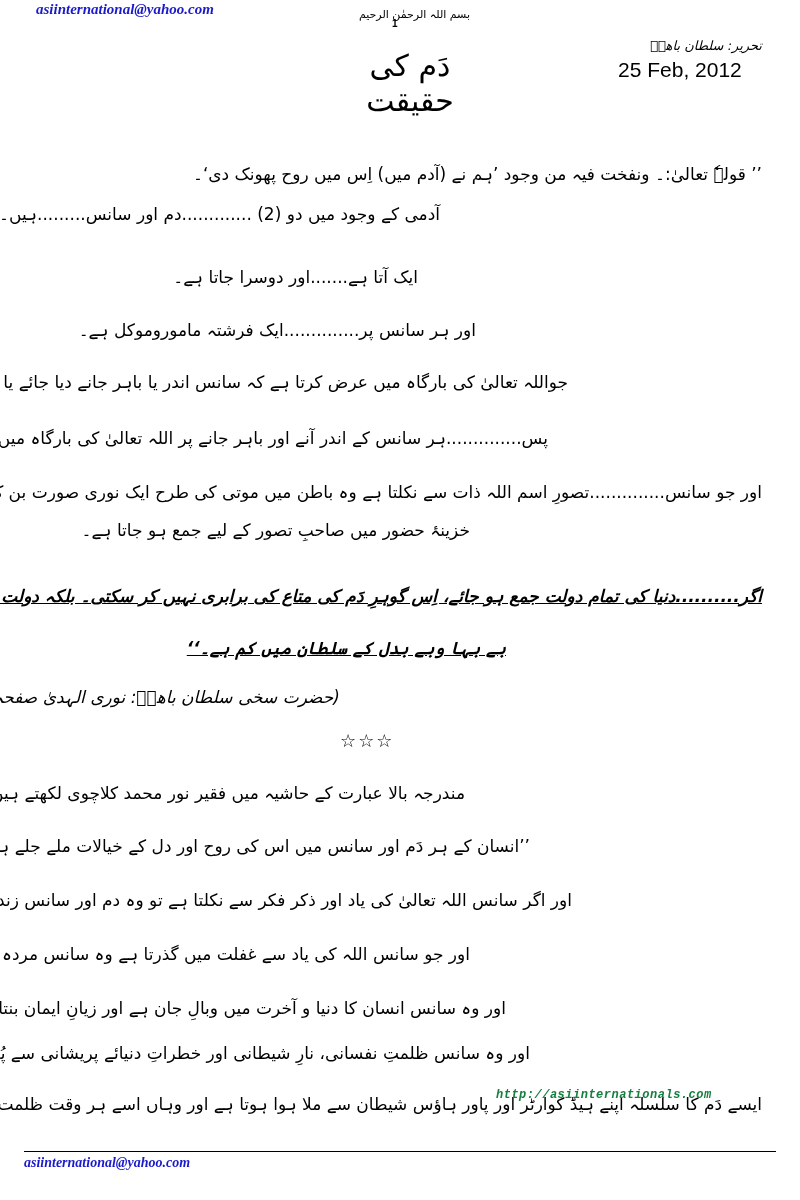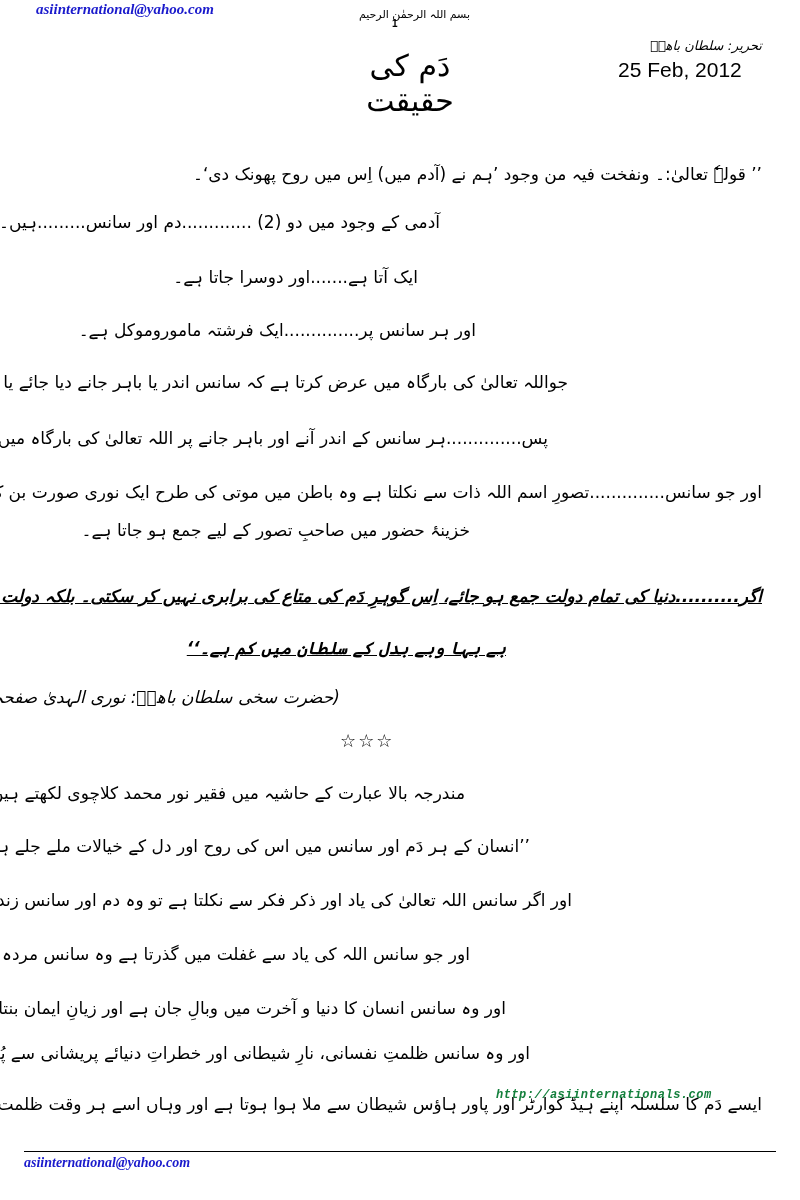--- a/index.html
+++ b/index.html
@@ -25,21 +25,21 @@
 <div>
 
   <div class="abs email-top">asiinternational@yahoo.com</div>
   <div class="abs bismillah">بسم اللہ الرحمٰن الرحیم</div>
   <div class="abs pagenum">1</div>
   <div class="abs title">دَم کی حقیقت</div>
   <div class="abs author">تحریر: سلطان باھوؒ</div>
   <div class="abs date">25 Feb, 2012</div>
 
   <div class="abs line l-right" style="top:164px; right:38px;">’’ قولہٗ تعالیٰ:۔ ونفخت فیہ من وجود ’ہم نے (آدم میں) اِس میں روح پھونک دی‘۔</div>
-  <div class="abs line" style="top:212px; right:360px;">آدمی کے وجود میں دو (2) .............دم اور سانس.........ہیں۔</div>
+  <div class="abs line" style="top:204px; right:360px;">آدمی کے وجود میں دو (2) .............دم اور سانس.........ہیں۔</div>
   <div class="abs line" style="top:267px; right:382px;">ایک آتا ہے.......اور دوسرا جاتا ہے۔</div>
   <div class="abs line" style="top:320px; right:324px;">اور ہر سانس پر..............ایک فرشتہ ماموروموکل ہے۔</div>
   <div class="abs line" style="top:372px; right:232px;">جواللہ تعالیٰ کی بارگاہ میں عرض کرتا ہے کہ سانس اندر یا باہر جانے دیا جائے یا روک دیا جائے۔</div>
   <div class="abs line" style="top:428px; right:252px;">پس..............ہر سانس کے اندر آنے اور باہر جانے پر اللہ تعالیٰ کی بارگاہ میں عرض گذاری کی جاتی ہے۔</div>
   <div class="abs line" style="top:482px; right:38px;">اور جو سانس..............تصورِ اسم اللہ ذات سے نکلتا ہے وہ باطن میں موتی کی طرح ایک نوری صورت بن کر اللہ تعالیٰ کے ہاں</div>
   <div class="abs line" style="top:520px; right:330px;">خزینۂ حضور میں صاحبِ تصور کے لیے جمع ہو جاتا ہے۔</div>
 
   <div class="abs line ul" style="top:586px; right:38px;">اگر..........دنیا کی تمام دولت جمع ہو جائے، اِس گوہرِ دَم کی متاع کی برابری نہیں کر سکتی۔ بلکہ دولت بہشت بھی اِس گوہر</div>
   <div class="abs line ul" style="top:638px; right:294px;">بے بہا وبے بدل کے سلطان میں کم ہے۔‘‘</div>
 

